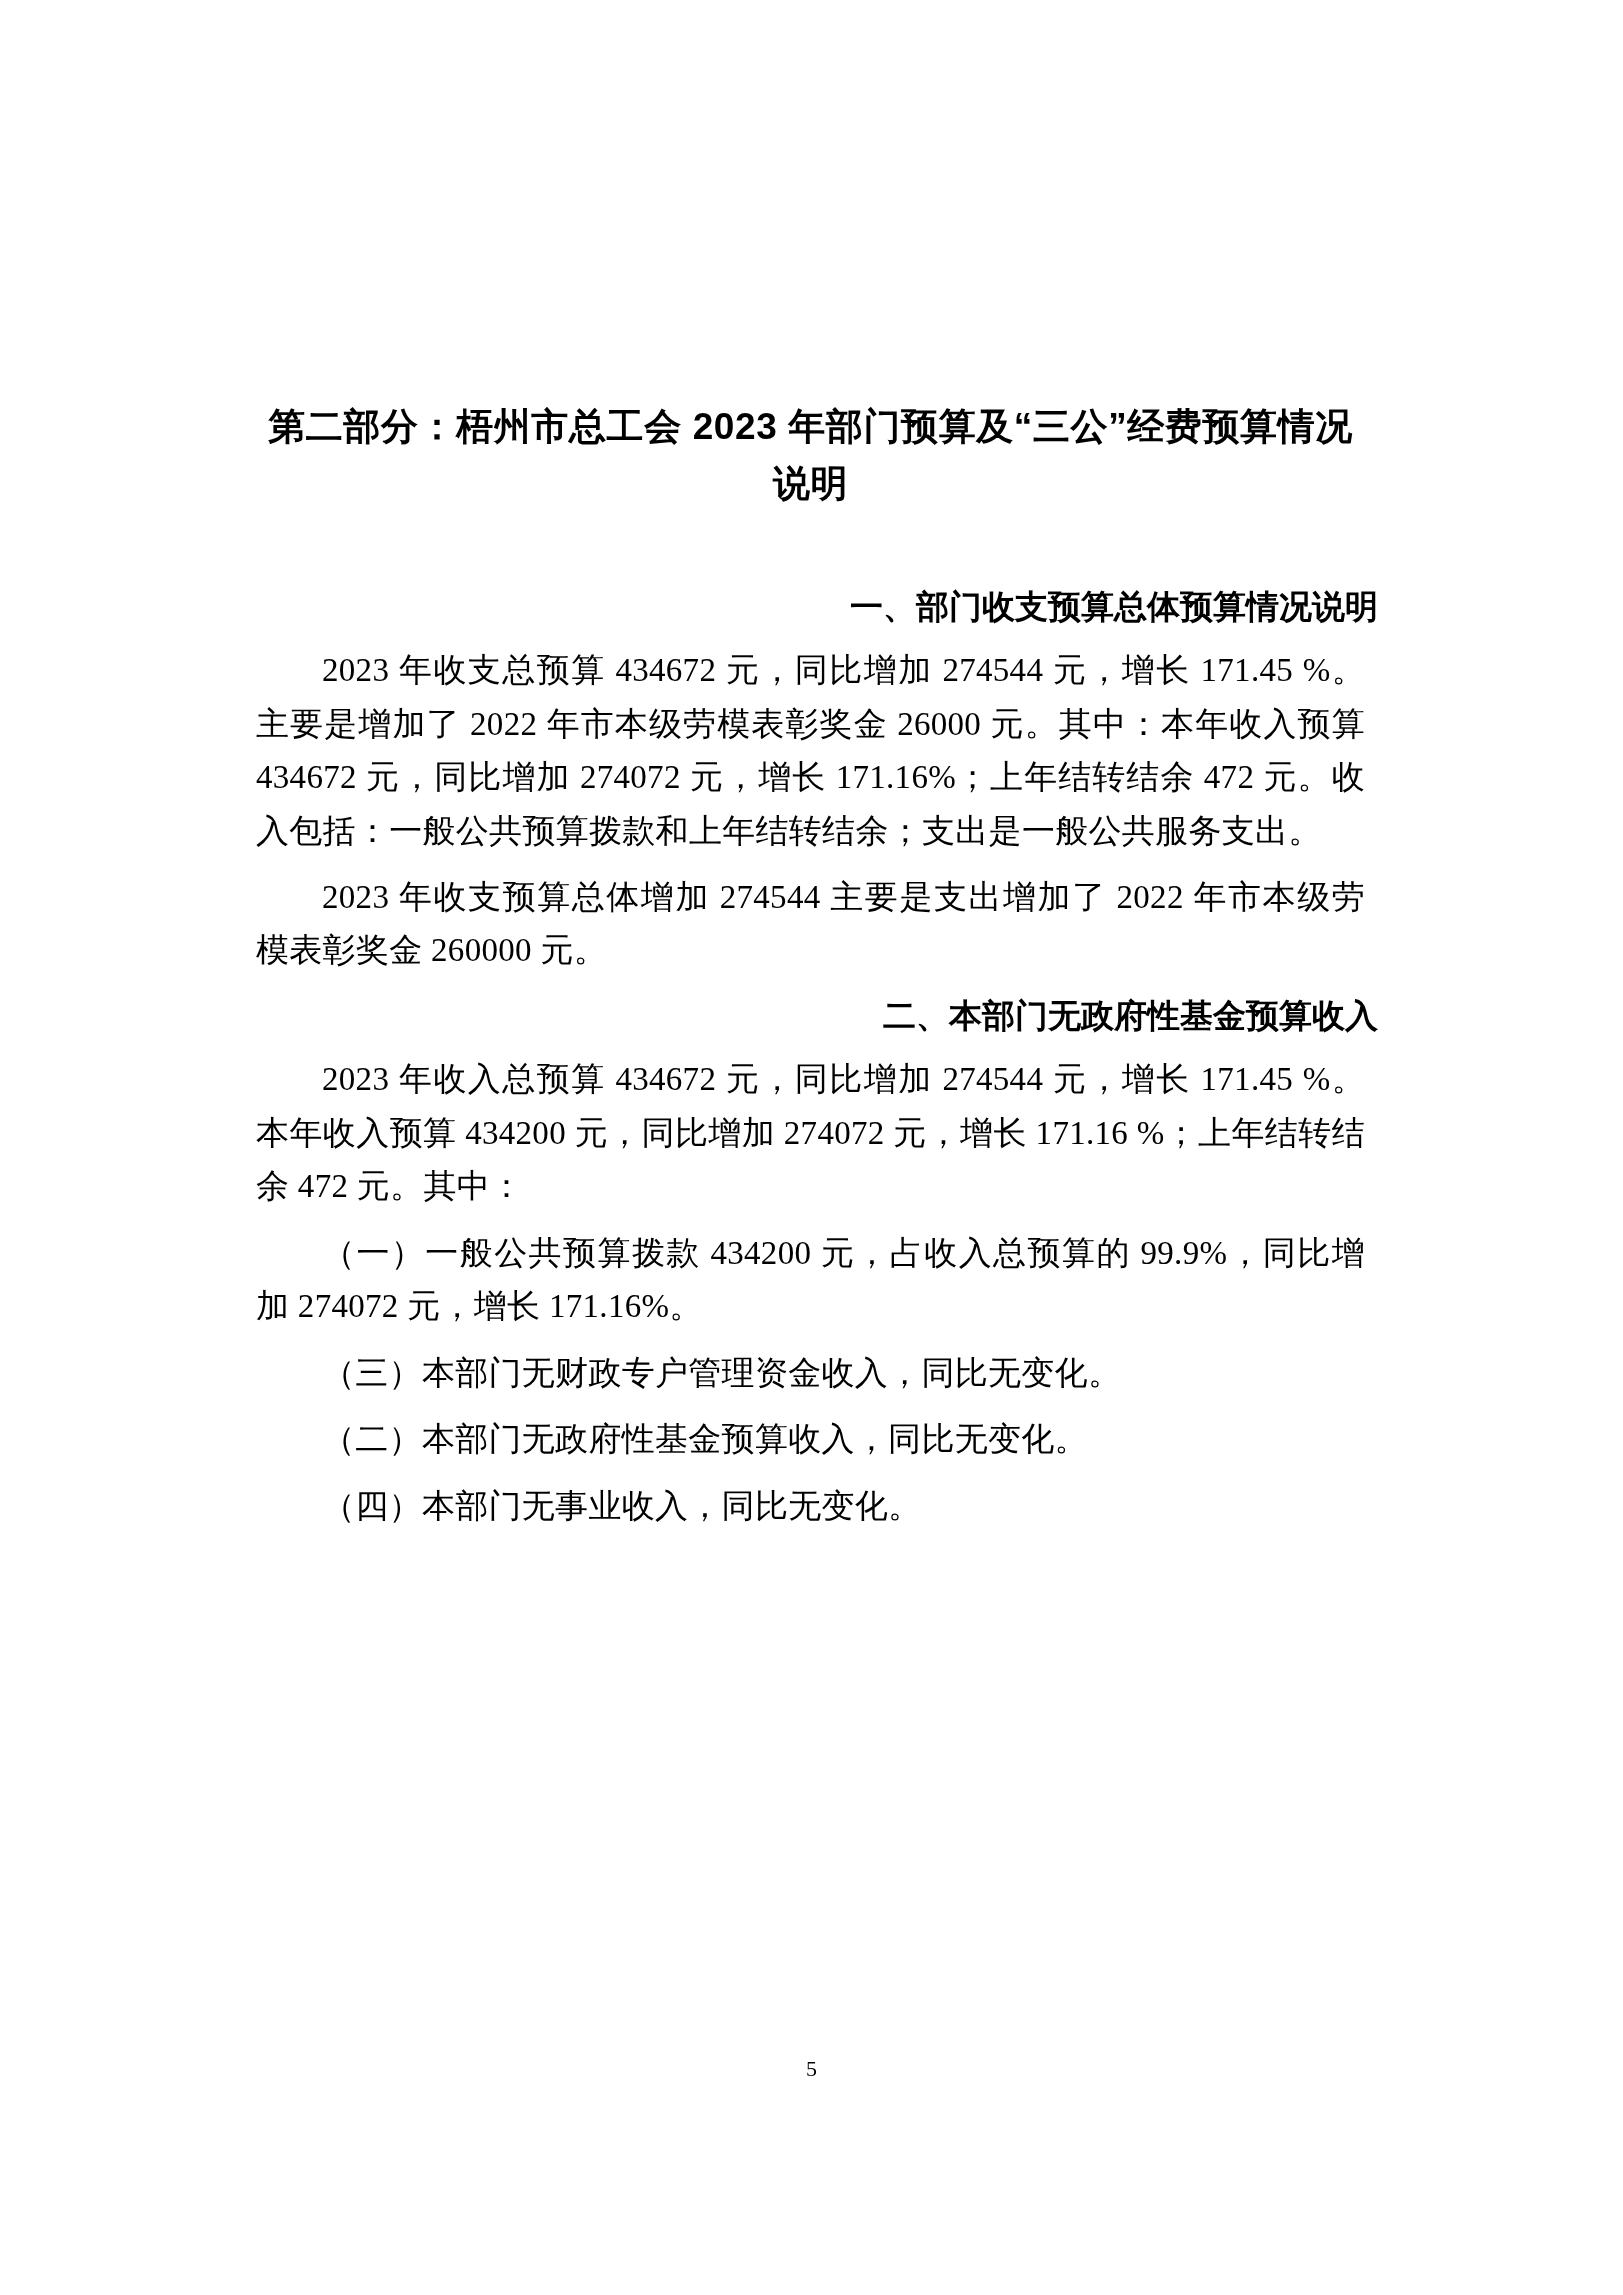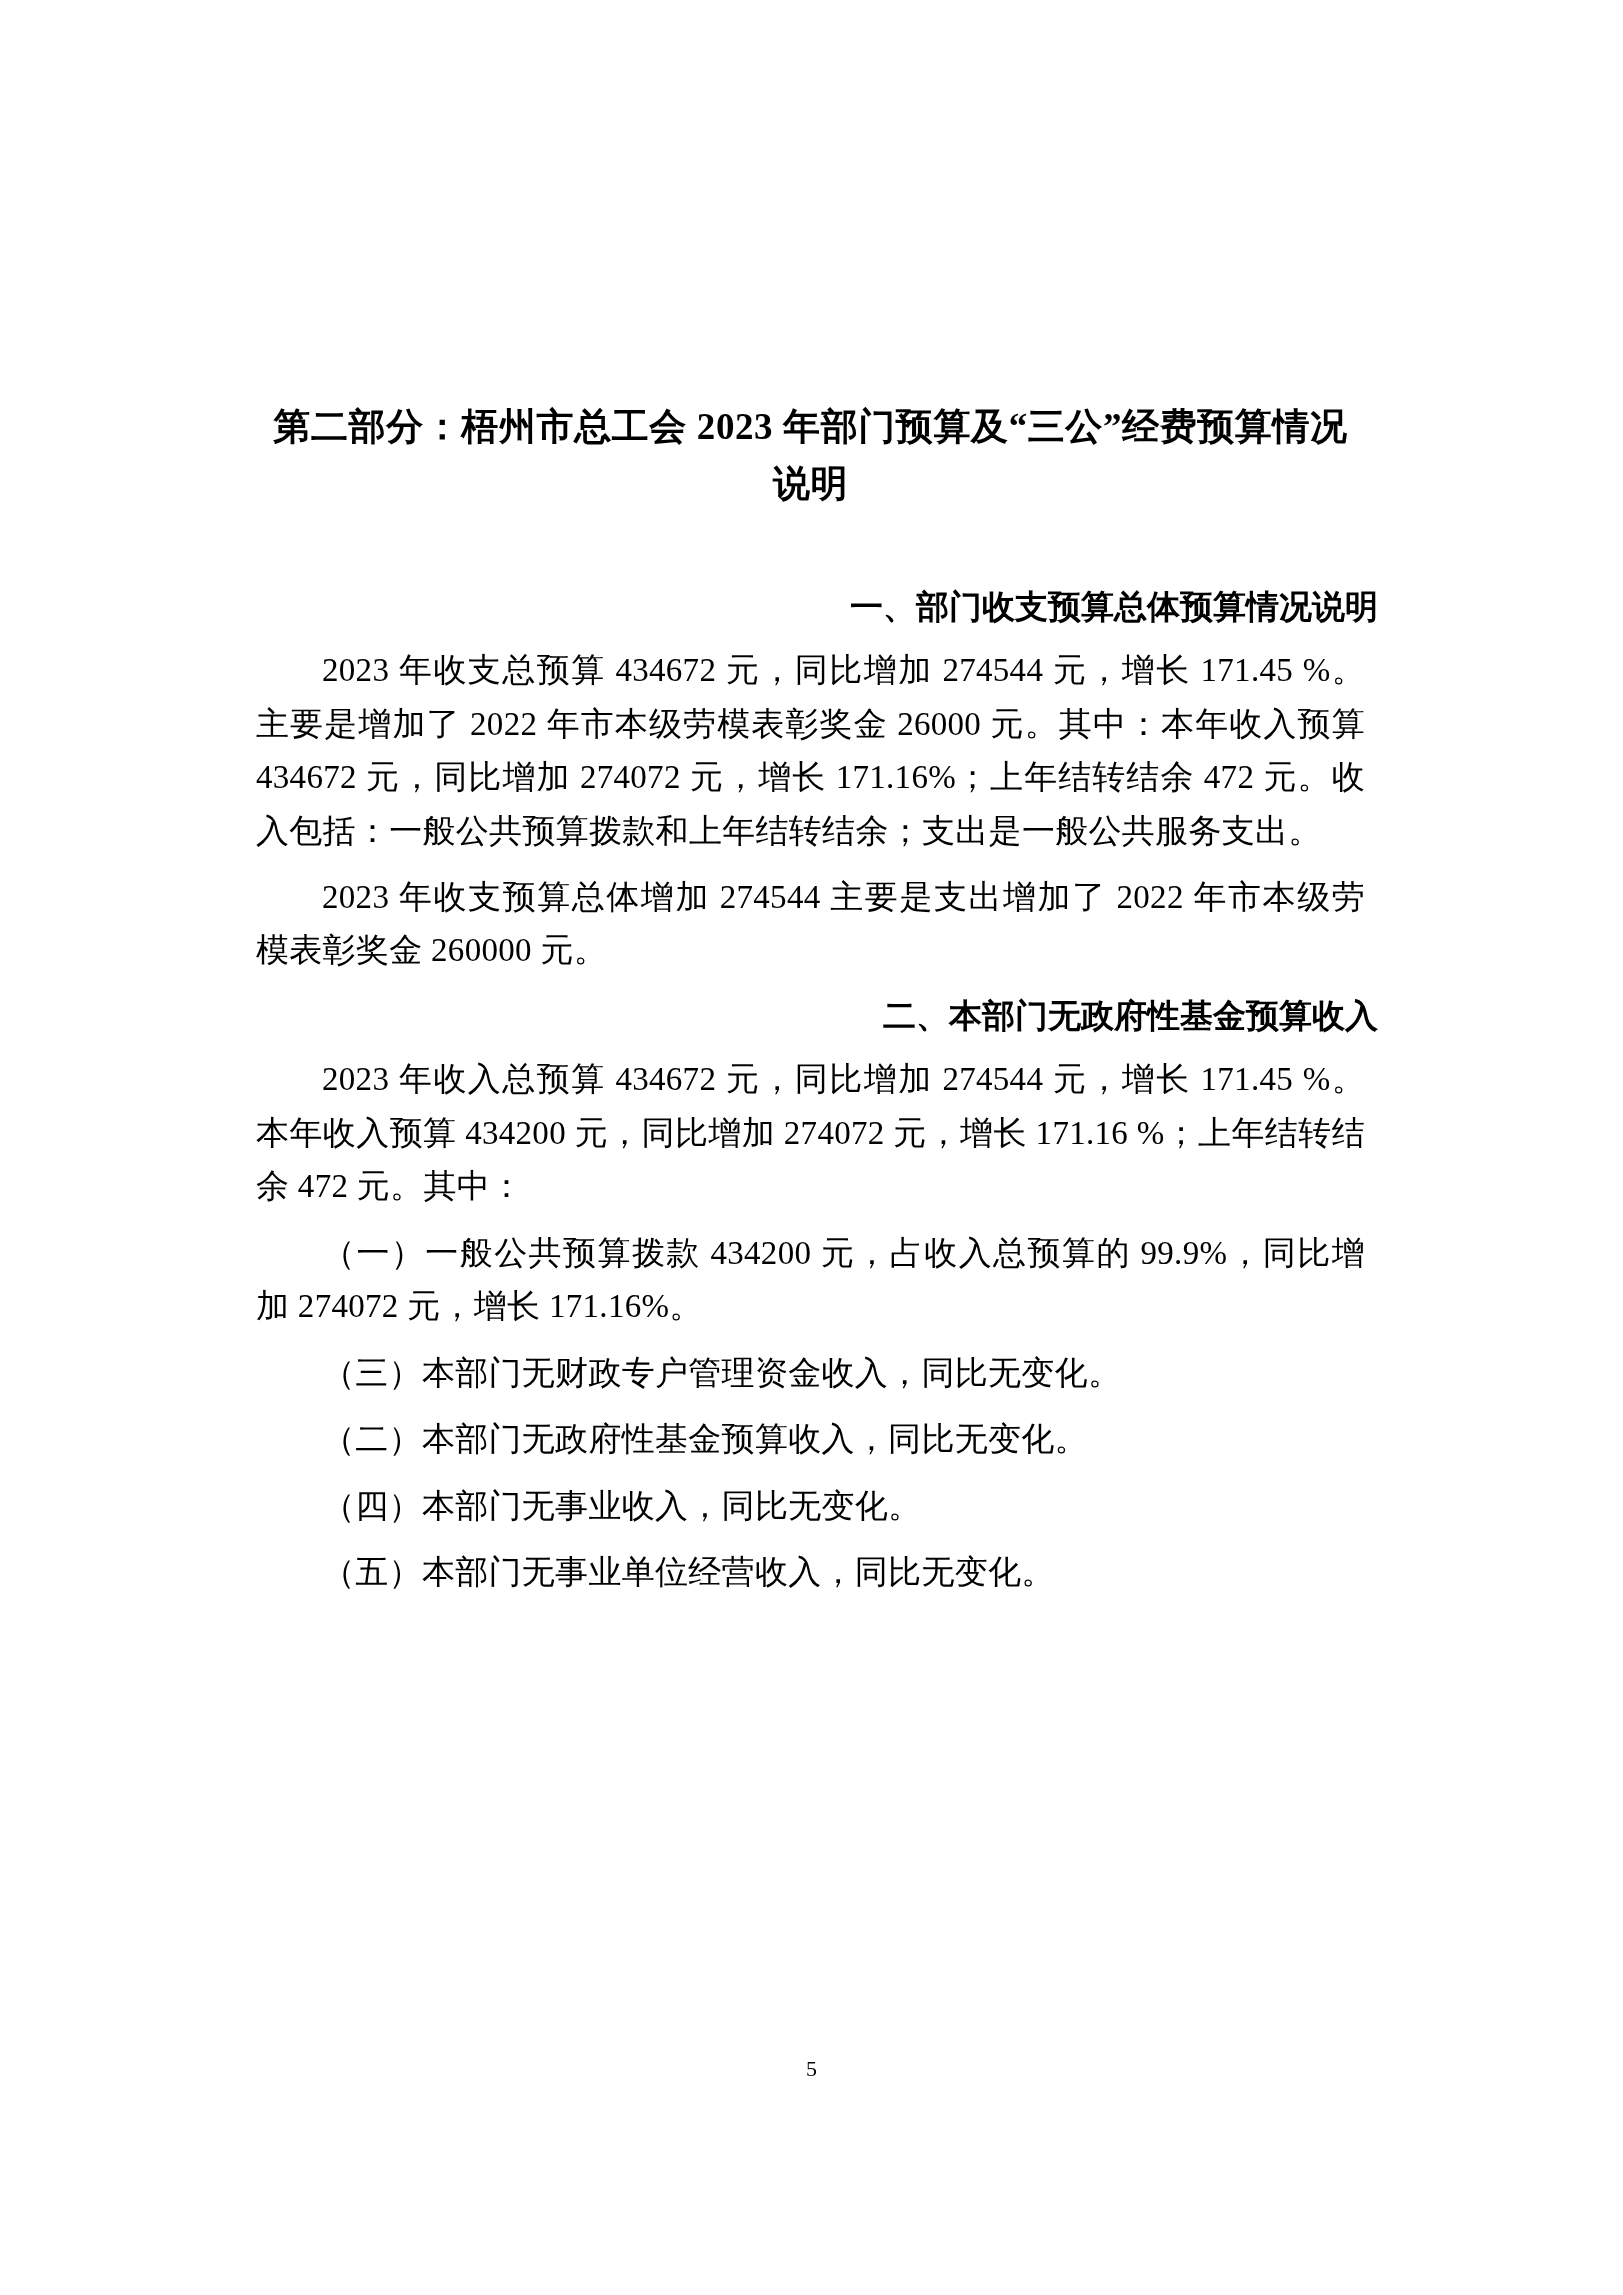--- a/index.html
+++ b/index.html
@@ -23,21 +23,21 @@
     height: 2295px;
     background: #ffffff;
   }
   .content {
     position: absolute;
     left: 243px;
     top: 398px;
     width: 1135px;
   }
   .doc-title {
-    font-family: Liberation Serif, serif;
+    font-family: Liberation Sans, sans-serif;
     font-weight: bold;
     font-size: 37px;
     line-height: 1.55;
     text-align: center;
     letter-spacing: 0.6px;
     margin: 0 0 0 0;
     padding: 0 24.5px;
   }
   .section-heading {
     font-family: "DejaVu Sans", "Liberation Sans", sans-serif;
@@ -90,19 +90,18 @@
     <p class="para">2023 年收入总预算 434672 元，同比增加 274544 元，增长 171.45 %。本年收入预算 434200 元，同比增加 274072 元，增长 171.16 %；上年结转结余 472 元。其中：</p>
 
     <p class="para">（一）一般公共预算拨款 434200 元，占收入总预算的 99.9%，同比增加 274072 元，增长 171.16%。</p>
 
     <p class="para">（三）本部门无财政专户管理资金收入，同比无变化。</p>
 
     <p class="para">（二）本部门无政府性基金预算收入，同比无变化。</p>
 
     <p class="para">（四）本部门无事业收入，同比无变化。</p>
 
-    <p class="para">（五）本部门无事业单位经营收入，同比无变化。</p>
 
   </div>
 
   <div class="page-number">5</div>
 </div>
 
 
 </body></html>

